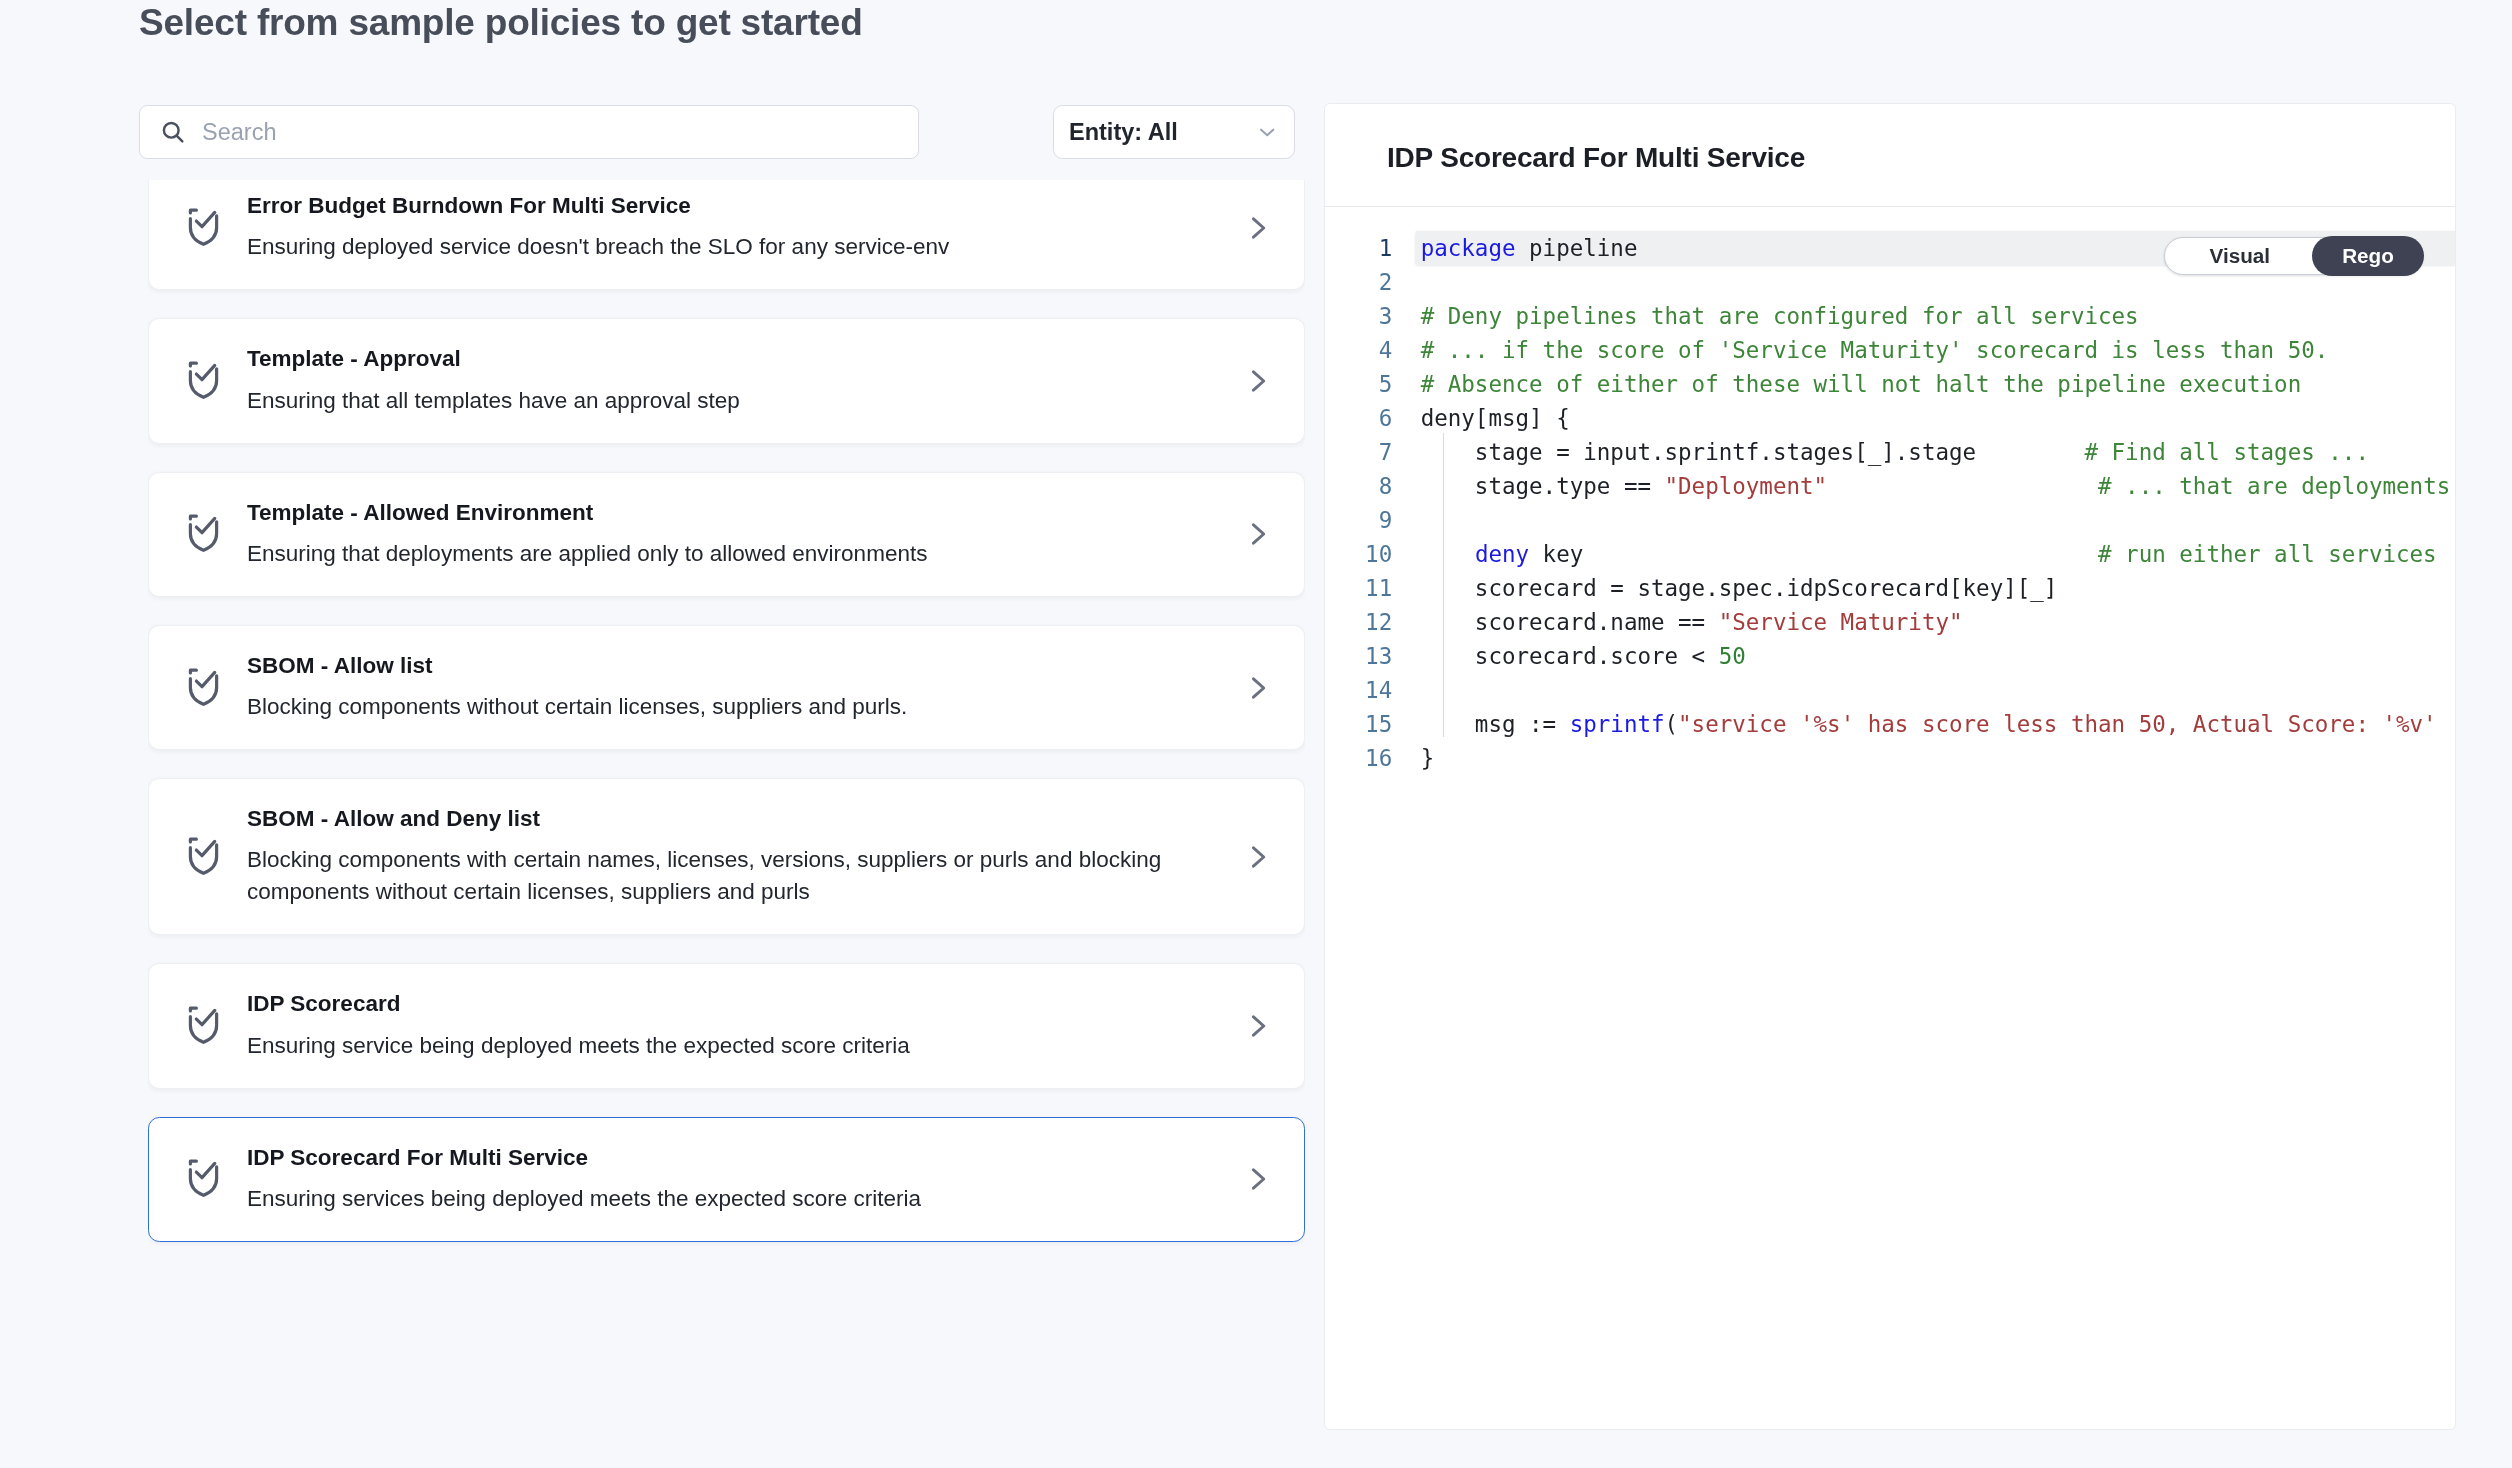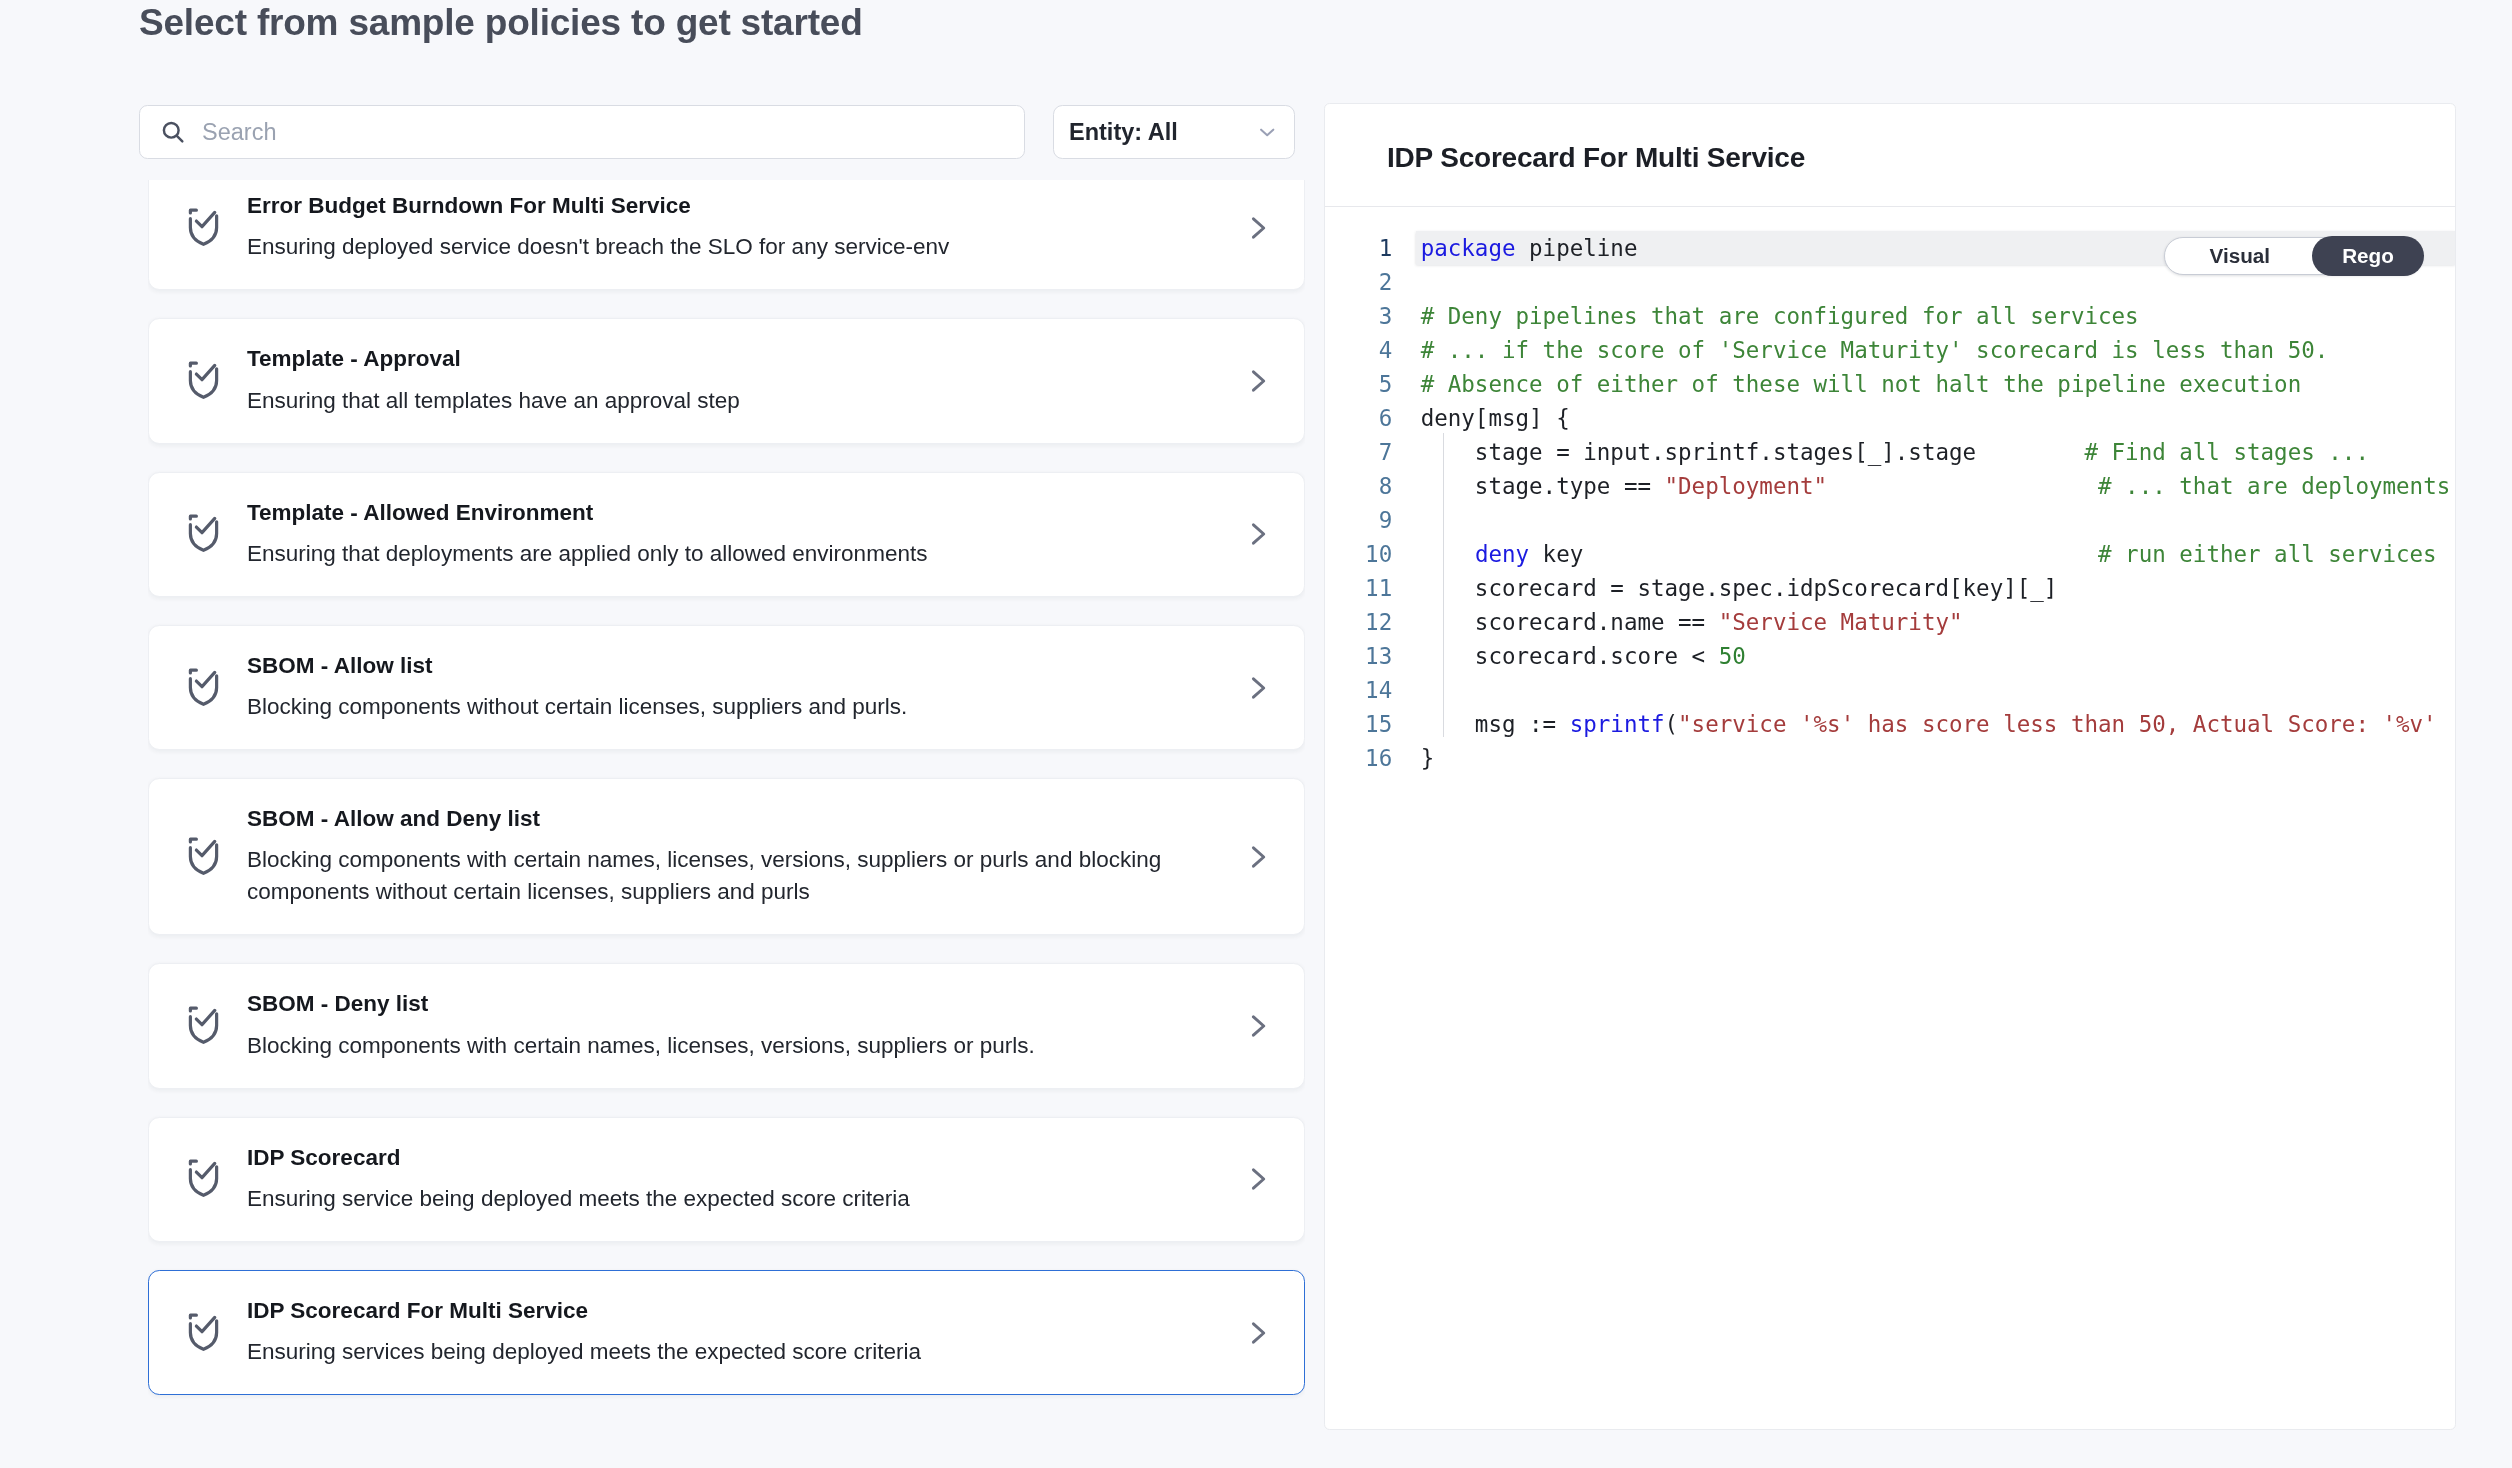--- a/index.html
+++ b/index.html
@@ -12,21 +12,21 @@
     --toggle-dark:#3e4252; --icon:#555b6b;
   }
   *{box-sizing:border-box;margin:0;padding:0;}
   html,body{width:2512px;height:1468px;overflow:hidden;}
   body{background:var(--bg);font-family:"Liberation Sans",sans-serif;position:relative;}
 
   .page-title{position:absolute;left:139px;top:1.9px;font-size:37px;font-weight:700;color:var(--title);letter-spacing:-0.2px;text-align:center;}
 
   
   .left-col{position:absolute;left:139px;top:0;width:1157px;height:1468px;}
-  .search-box{position:absolute;left:0;top:105px;width:886px;height:54px;background:#fff;
+  .search-box{position:absolute;left:0;top:105px;width:780px;height:54px;background:#fff;
     border:0.9px solid var(--input-border);border-radius:8.4px;display:flex;align-items:center;padding:0 19px;}
   .search-box svg{flex:none;}
   .search-input{border:none;outline:none;flex:1;margin-left:15px;font-size:23.5px;color:#30343d;
     font-family:"Liberation Sans",sans-serif;background:transparent;}
   .search-input::placeholder{color:var(--placeholder);}
   .entity-select{position:absolute;left:914px;top:105px;width:242px;height:54px;background:#fff;
     border:0.9px solid var(--input-border);border-radius:9.4px;display:flex;align-items:center;
     justify-content:space-between;padding:0 15px;cursor:pointer;}
   .entity-label{font-size:23.5px;font-weight:700;color:#21252e;}
 
@@ -139,31 +139,20 @@
         <div class="policy-desc">Blocking components with certain names, licenses, versions, suppliers or purls and blocking components without certain licenses, suppliers and purls</div>
         <span class="chevron-right"><svg width="28" height="32" viewBox="0 0 24 28" fill="none" stroke="#6b7080" stroke-width="2.6" stroke-linecap="round" stroke-linejoin="round">
             <polyline points="8 6 17 14 8 22"></polyline>
           </svg></span>
       </div>
       <div class="policy-card">
         <span class="shield-icon"><svg width="45" height="51" viewBox="0 0 24 27" fill="none" stroke="#555b6b" stroke-width="1.7" stroke-linecap="round" stroke-linejoin="round">
             <path d="M5 5.5 V4 h3.2 M19 7 v6.2 c0 4.6 -3 7.4 -7 9 c-4 -1.6 -7 -4.4 -7 -9 V8.5"></path>
             <polyline points="8.2 9.8 11.2 12.8 18 5.2"></polyline>
           </svg></span>
-        <div class="policy-title">SBOM - Deny list</div>
-        <div class="policy-desc">Blocking components with certain names, licenses, versions, suppliers or purls.</div>
-        <span class="chevron-right"><svg width="28" height="32" viewBox="0 0 24 28" fill="none" stroke="#6b7080" stroke-width="2.6" stroke-linecap="round" stroke-linejoin="round">
-            <polyline points="8 6 17 14 8 22"></polyline>
-          </svg></span>
-      </div>
-      <div class="policy-card">
-        <span class="shield-icon"><svg width="45" height="51" viewBox="0 0 24 27" fill="none" stroke="#555b6b" stroke-width="1.7" stroke-linecap="round" stroke-linejoin="round">
-            <path d="M5 5.5 V4 h3.2 M19 7 v6.2 c0 4.6 -3 7.4 -7 9 c-4 -1.6 -7 -4.4 -7 -9 V8.5"></path>
-            <polyline points="8.2 9.8 11.2 12.8 18 5.2"></polyline>
-          </svg></span>
         <div class="policy-title">IDP Scorecard</div>
         <div class="policy-desc">Ensuring service being deployed meets the expected score criteria</div>
         <span class="chevron-right"><svg width="28" height="32" viewBox="0 0 24 28" fill="none" stroke="#6b7080" stroke-width="2.6" stroke-linecap="round" stroke-linejoin="round">
             <polyline points="8 6 17 14 8 22"></polyline>
           </svg></span>
       </div>
       <div class="policy-card selected">
         <span class="shield-icon"><svg width="45" height="51" viewBox="0 0 24 27" fill="none" stroke="#555b6b" stroke-width="1.7" stroke-linecap="round" stroke-linejoin="round">
             <path d="M5 5.5 V4 h3.2 M19 7 v6.2 c0 4.6 -3 7.4 -7 9 c-4 -1.6 -7 -4.4 -7 -9 V8.5"></path>
             <polyline points="8.2 9.8 11.2 12.8 18 5.2"></polyline>

